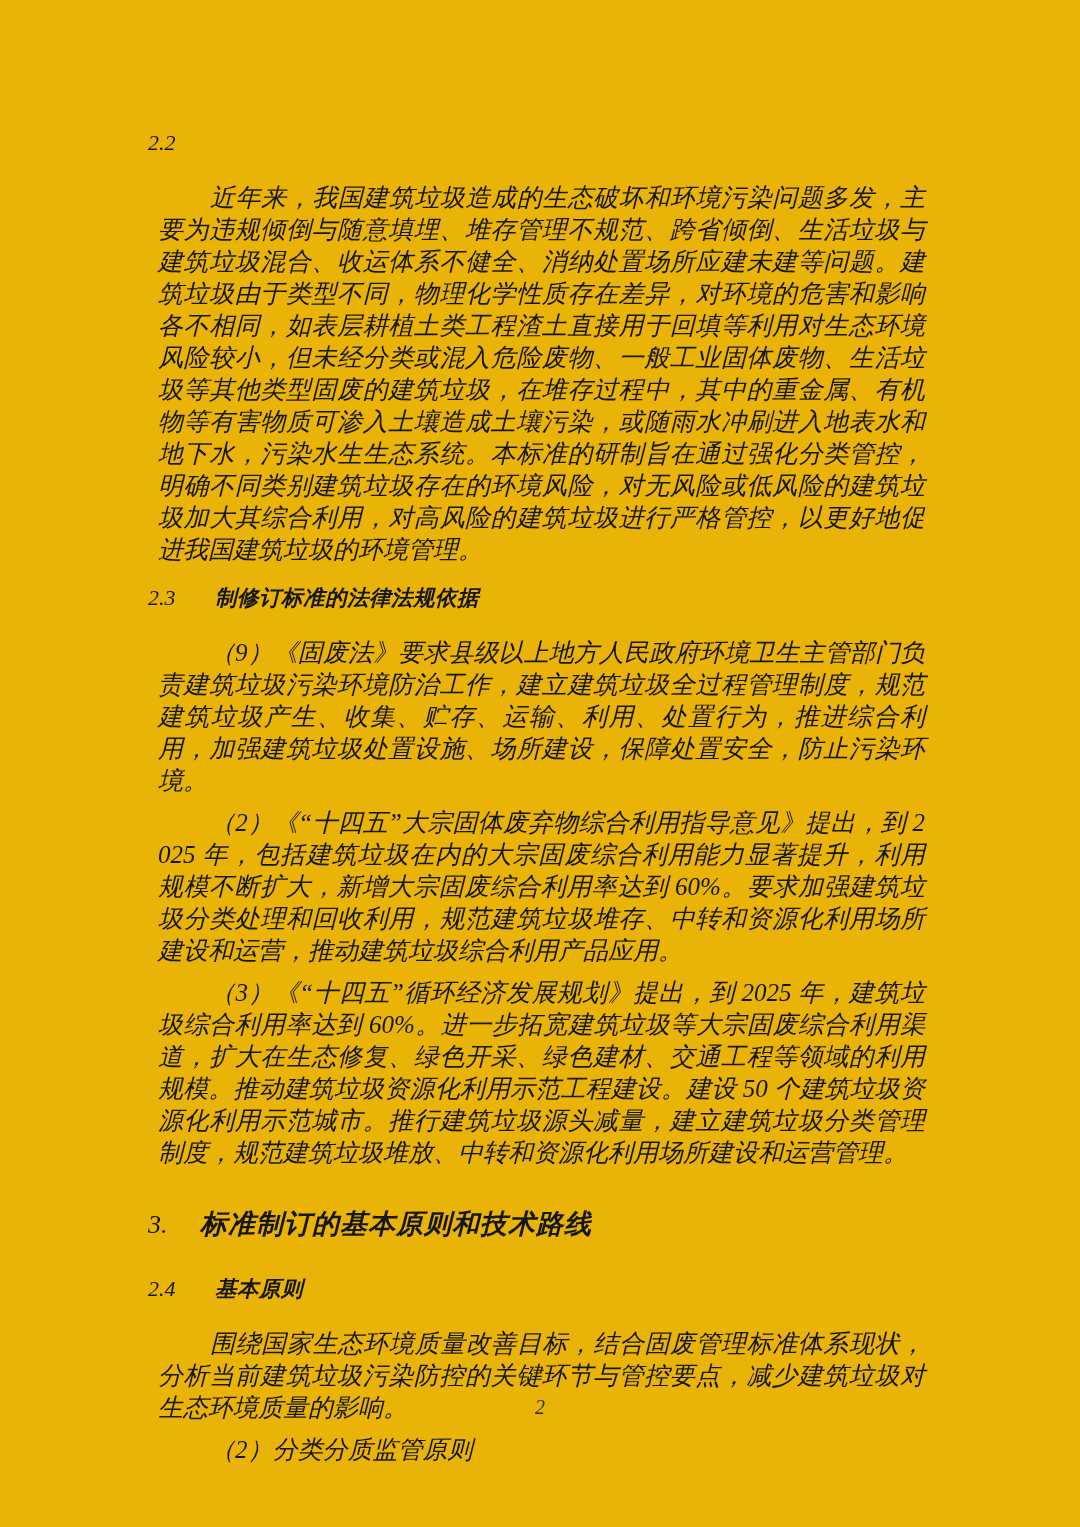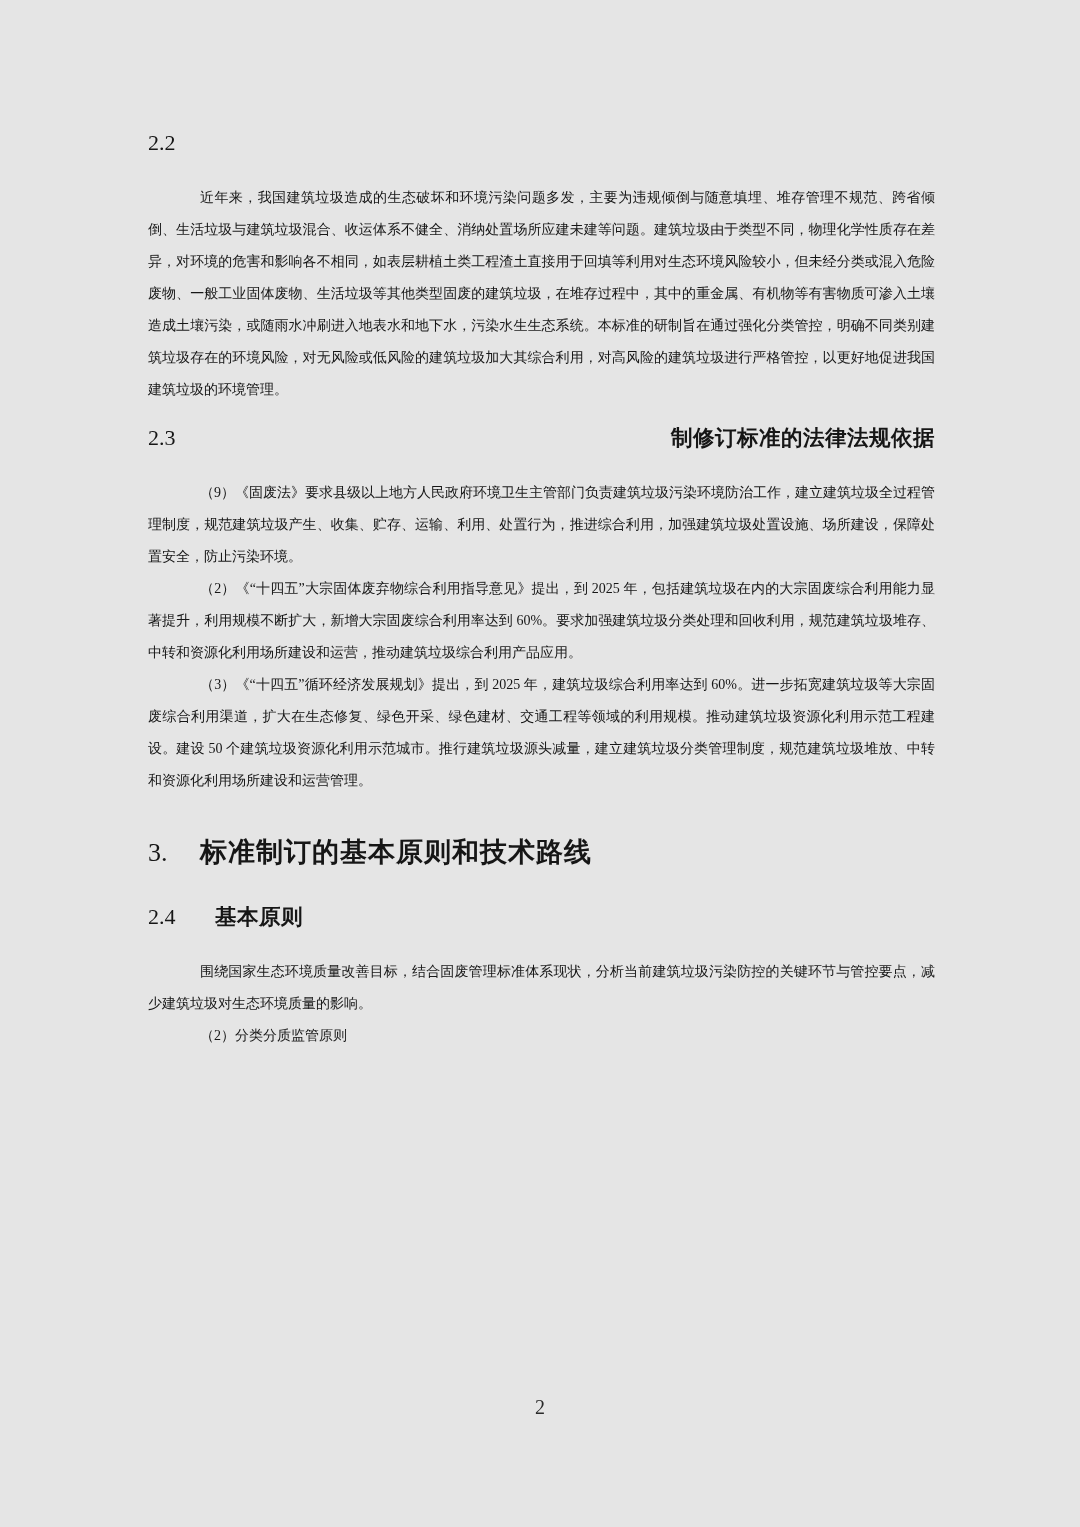--- a/index.html
+++ b/index.html
@@ -4,25 +4,26 @@
 <style>
   html, body {
     margin: 0;
     padding: 0;
     background: #ffffff;
   }
   .page {
     position: relative;
     width: 1080px;
     height: 1527px;
-    background: #e5e5e5;
+    background: #eab308;
     box-sizing: border-box;
     padding: 128px 145px 0 148px;
     color: #161616;
     overflow: hidden;
+    font-style: italic;
   }
   
   .h-sub {
     display: flex;
     align-items: baseline;
     margin: 0 0 24px 0;
     font-family: "Liberation Sans", "DejaVu Sans", sans-serif;
     font-weight: 700;
     font-size: 21.5px;
     line-height: 30px;
@@ -31,21 +32,20 @@
   .h-sub .hnum {
     font-family: "Liberation Serif", "DejaVu Serif", serif;
     font-weight: 400;
     font-size: 22px;
     width: 67px;
     flex: 0 0 67px;
     letter-spacing: 0;
   }
   .h-sub.mt {
     margin-top: 17px;
-    justify-content: space-between;
   }
   
   .h-chapter {
     display: flex;
     align-items: baseline;
     margin: 36px 0 30px 0;
     font-family: "Liberation Sans", "DejaVu Sans", sans-serif;
     font-weight: 700;
     font-size: 27px;
     line-height: 38px;
@@ -54,23 +54,23 @@
   .h-chapter .hnum {
     font-family: "Liberation Serif", "DejaVu Serif", serif;
     font-weight: 400;
     font-size: 26px;
     width: 52px;
     flex: 0 0 52px;
     letter-spacing: 0;
   }
   
   .body-p {
-    margin: 0;
+    margin: 10px;
     font-family: "Liberation Serif", "DejaVu Serif", serif;
-    font-size: 14px;
+    font-size: 25px;
     line-height: 32px;
     text-align: justify;
     text-indent: 52px;
     word-break: break-all;
   }
   .section-block {
     margin: 0;
   }
   .page-number {
     position: absolute;

